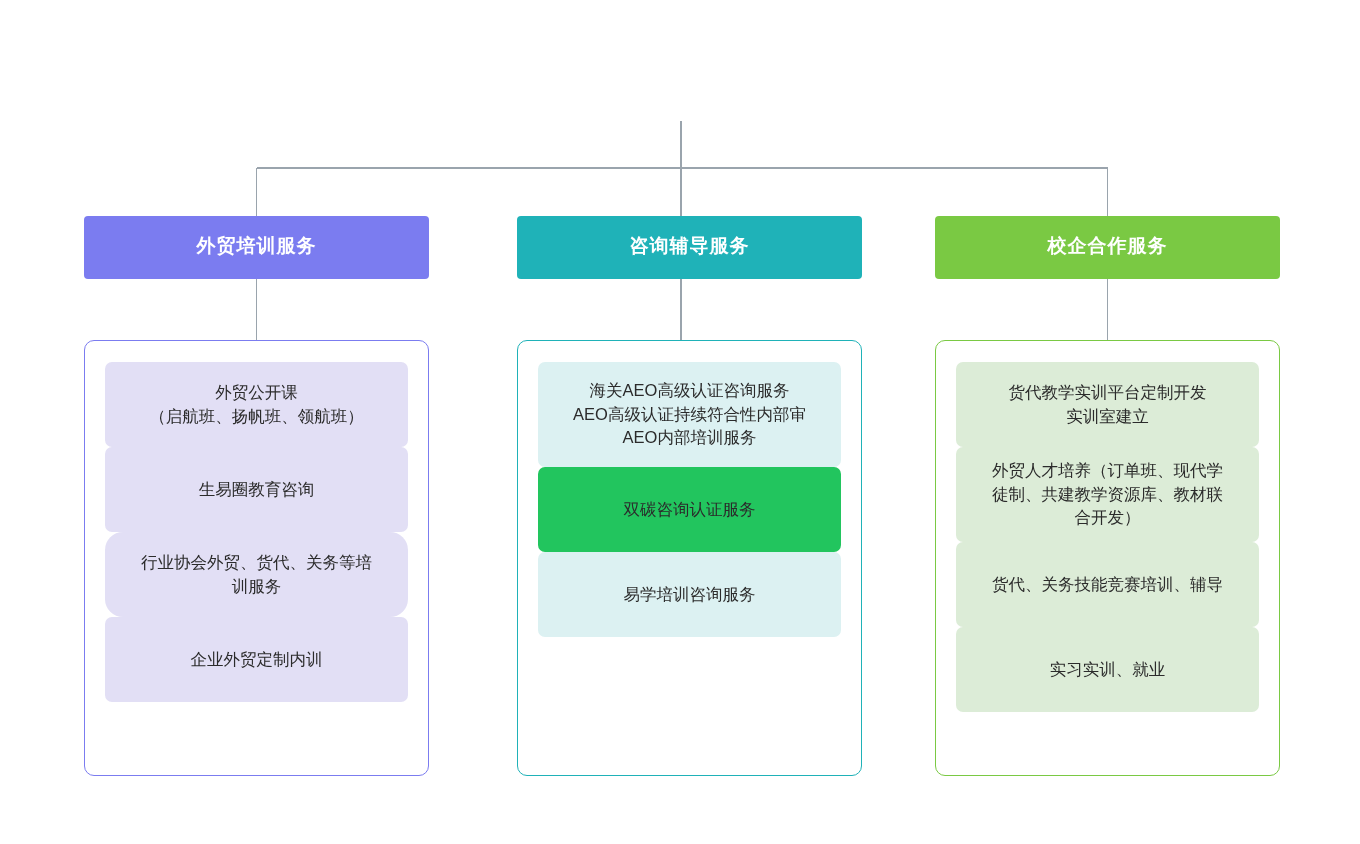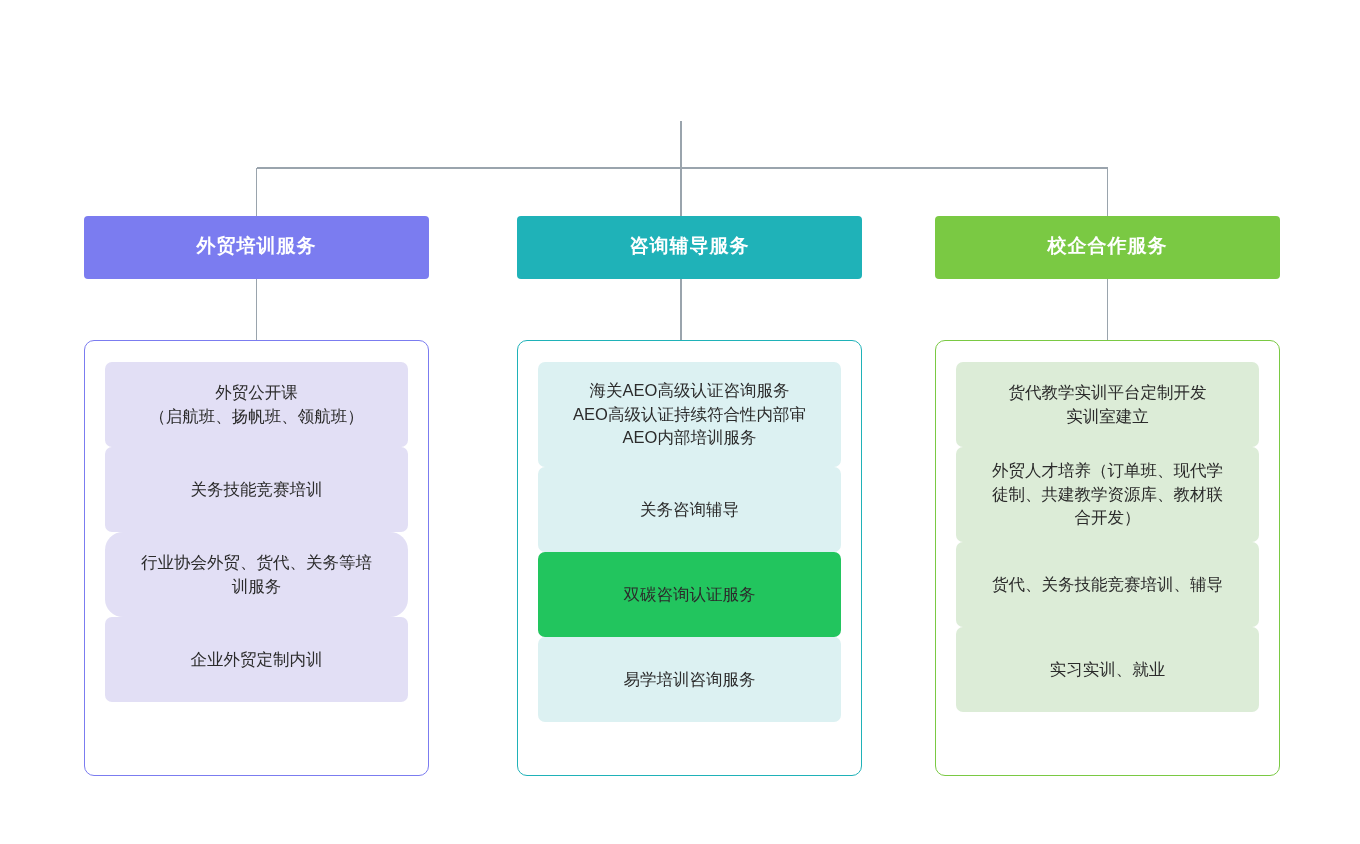--- a/index.html
+++ b/index.html
@@ -157,36 +157,35 @@
   </svg>
 
 
   <div class="column column-1">
     <div class="column-header" style="background: rgb(123, 124, 240);">
       <span class="column-header-label">外贸培训服务</span>
     </div>
     <div class="column-body" style="border-color: rgb(123, 124, 240);">
       <div class="leaf-card" style="background: rgb(226, 223, 245);">外贸公开课
 （启航班、扬帆班、领航班）</div>
-      <div class="leaf-card" style="background: rgb(226, 223, 245);">关务技能竞赛培训</div>
+      <div class="leaf-card" style="background: rgb(226, 223, 245);">生易圈教育咨询</div>
       <div class="leaf-card" style="background: rgb(226, 223, 245); border-radius: 18px;">行业协会外贸、货代、关务等培
 训服务</div>
       <div class="leaf-card" style="background: rgb(226, 223, 245);">企业外贸定制内训</div>
     </div>
   </div>
 
   <div class="column column-2">
     <div class="column-header" style="background: rgb(31, 178, 184);">
       <span class="column-header-label">咨询辅导服务</span>
     </div>
     <div class="column-body" style="border-color: rgb(31, 178, 184);">
       <div class="leaf-card card-tall" style="background: rgb(220, 241, 242);">海关AEO高级认证咨询服务
 AEO高级认证持续符合性内部审
 AEO内部培训服务</div>
-      <div class="leaf-card" style="background: rgb(220, 241, 242);">关务咨询辅导</div>
       <div class="leaf-card" style="background: #22c55e;">双碳咨询认证服务</div>
       <div class="leaf-card" style="background: rgb(220, 241, 242);">易学培训咨询服务</div>
     </div>
   </div>
 
   <div class="column column-3">
     <div class="column-header" style="background: rgb(122, 201, 67);">
       <span class="column-header-label">校企合作服务</span>
     </div>
     <div class="column-body" style="border-color: rgb(122, 201, 67);">

